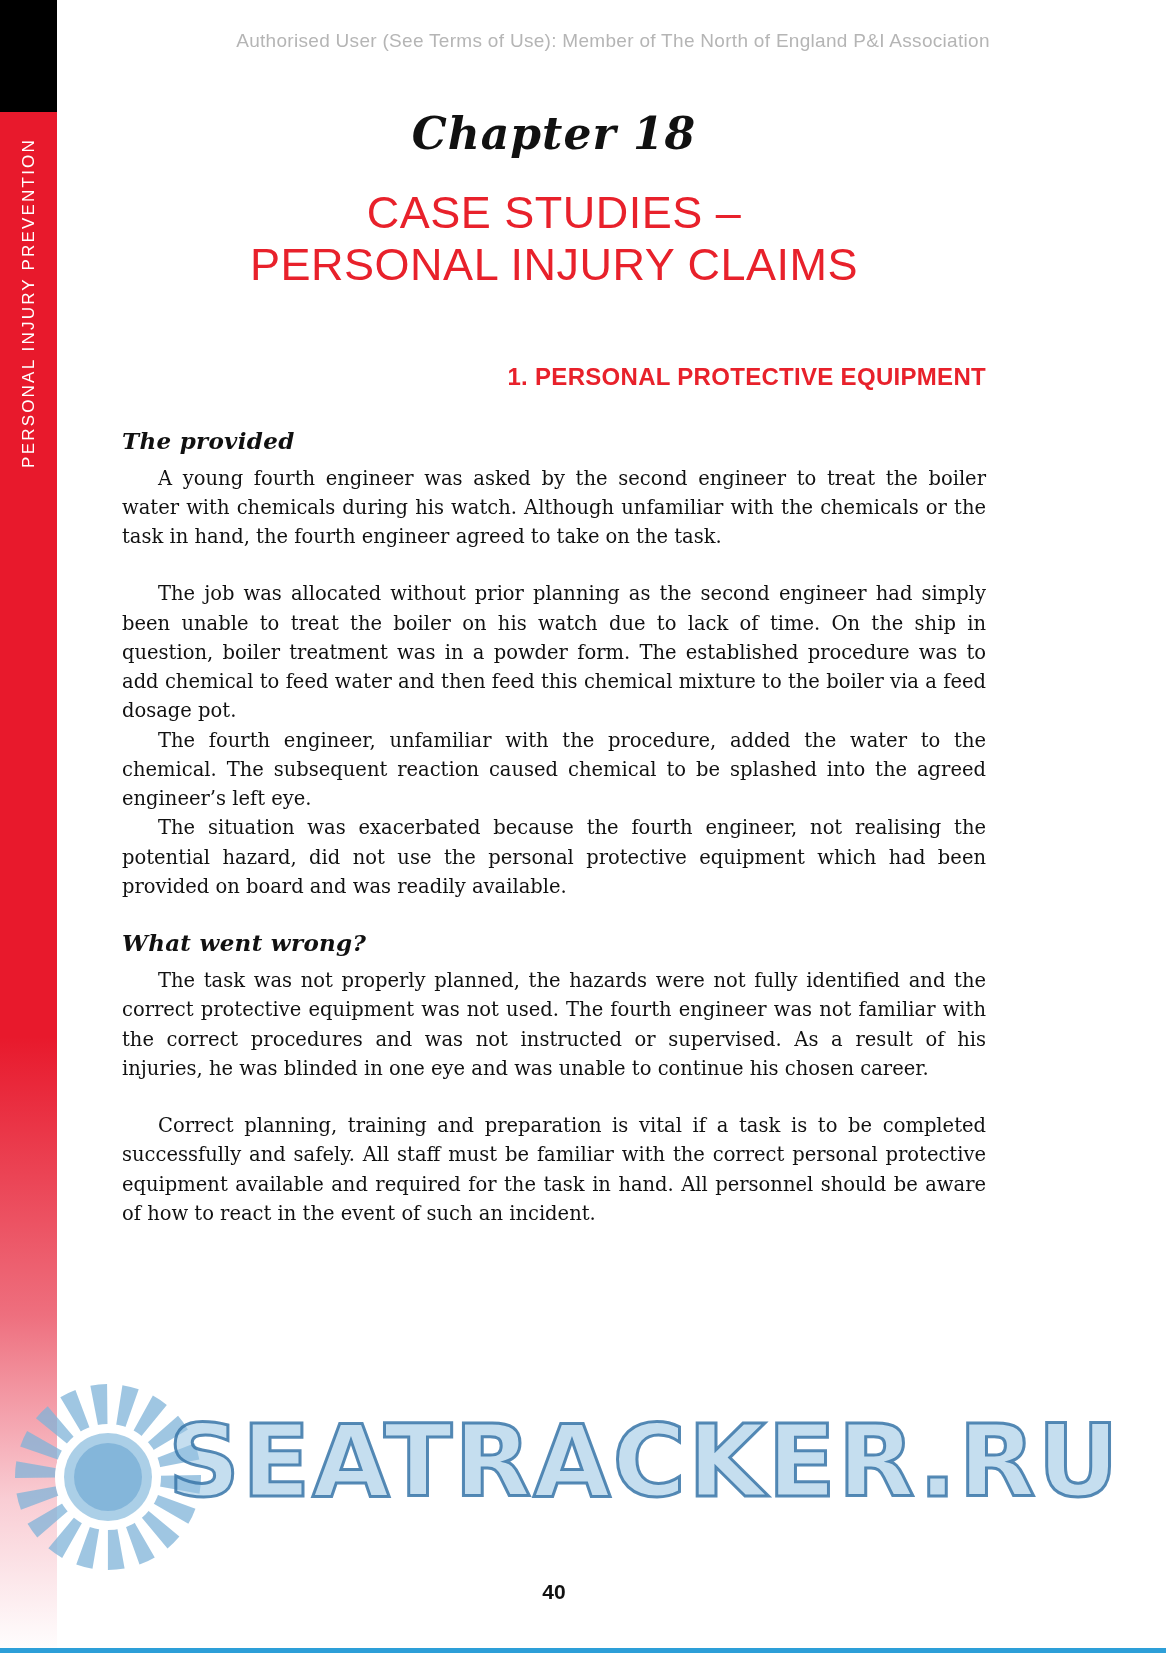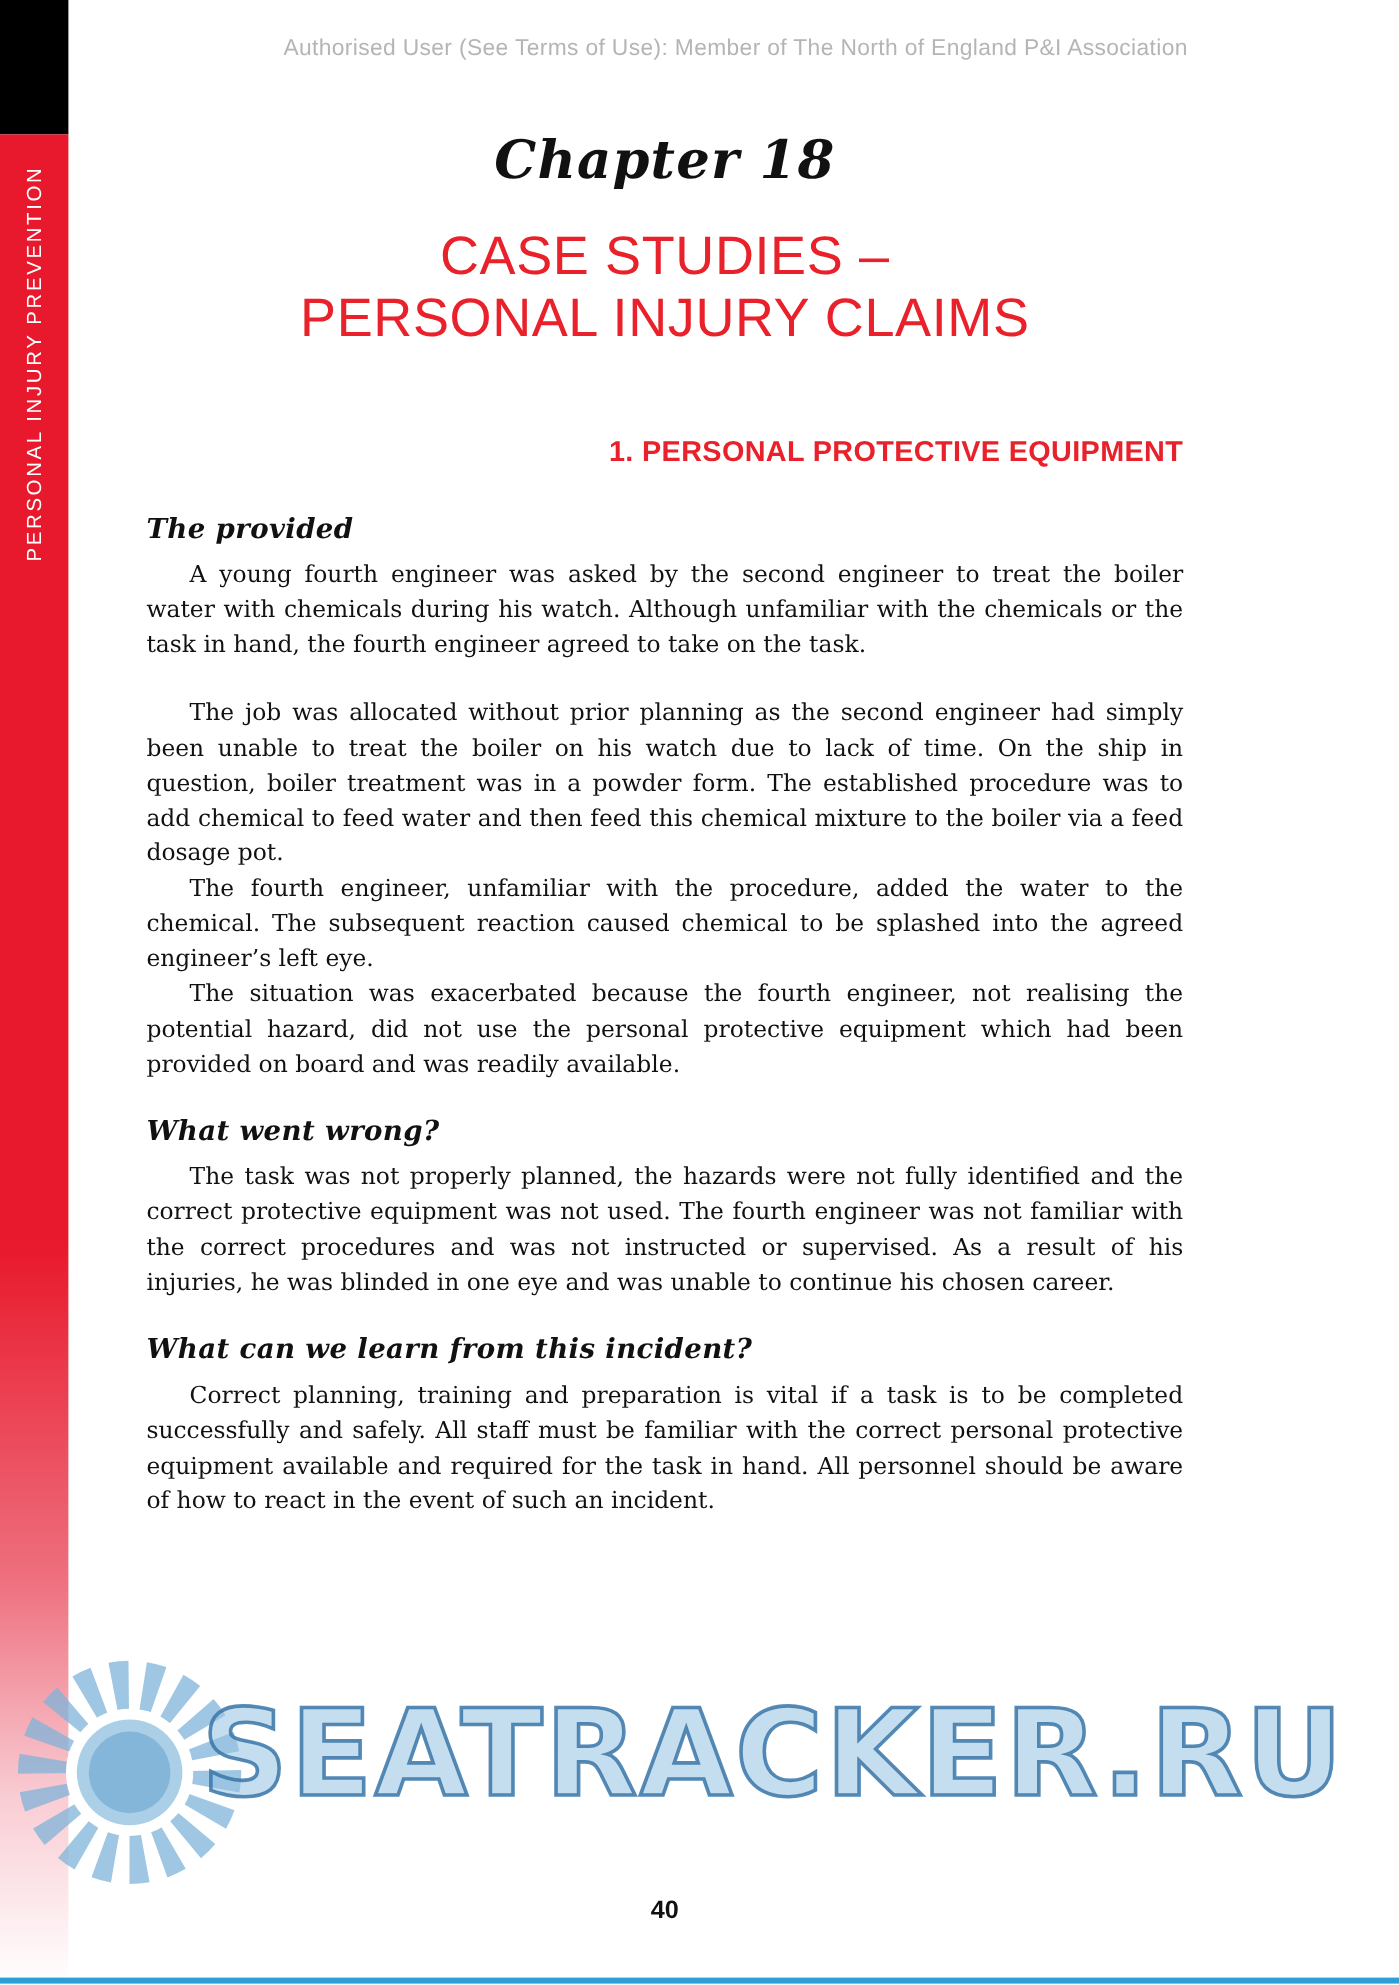--- a/index.html
+++ b/index.html
@@ -188,21 +188,20 @@
       <p>The fourth engineer, unfamiliar with the procedure, added the water to the chemical. The subsequent reaction caused chemical to be splashed into the agreed engineer’s left eye.</p>
       <p>The situation was exacerbated because the fourth engineer, not realising the potential hazard, did not use the personal protective equipment which had been provided on board and was readily available.</p>
     </section>
 
     <section class="case-section">
       <h3>What went wrong?</h3>
       <p>The task was not properly planned, the hazards were not fully identified and the correct protective equipment was not used. The fourth engineer was not familiar with the correct procedures and was not instructed or supervised. As a result of his injuries, he was blinded in one eye and was unable to continue his chosen career.</p>
     </section>
 
     <section class="case-section">
-      <h3>What can we learn from this incident?</h3>
       <p>Correct planning, training and preparation is vital if a task is to be completed successfully and safely. All staff must be familiar with the correct personal protective equipment available and required for the task in hand. All personnel should be aware of how to react in the event of such an incident.</p>
     </section>
   </div>
 
   <div class="watermark">
     <svg class="watermark-sun" width="200" height="200" viewBox="0 0 200 200">
 
       <circle cx="100" cy="100" r="72" fill="none" stroke="rgba(127,179,216,0.75)" stroke-width="42" stroke-dasharray="13 12"></circle>
 
       <circle cx="100" cy="100" r="48" fill="none" stroke="#ffffff" stroke-width="10"></circle>

